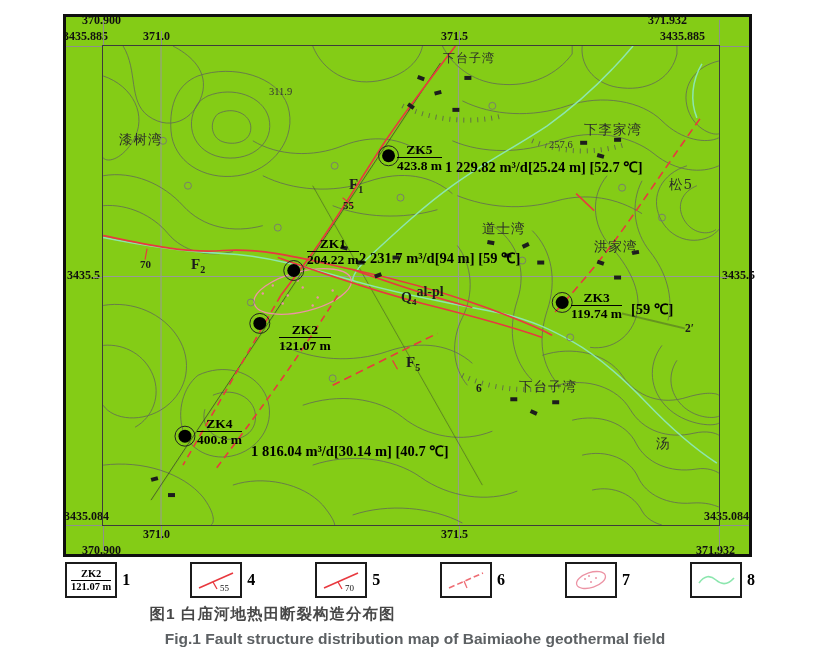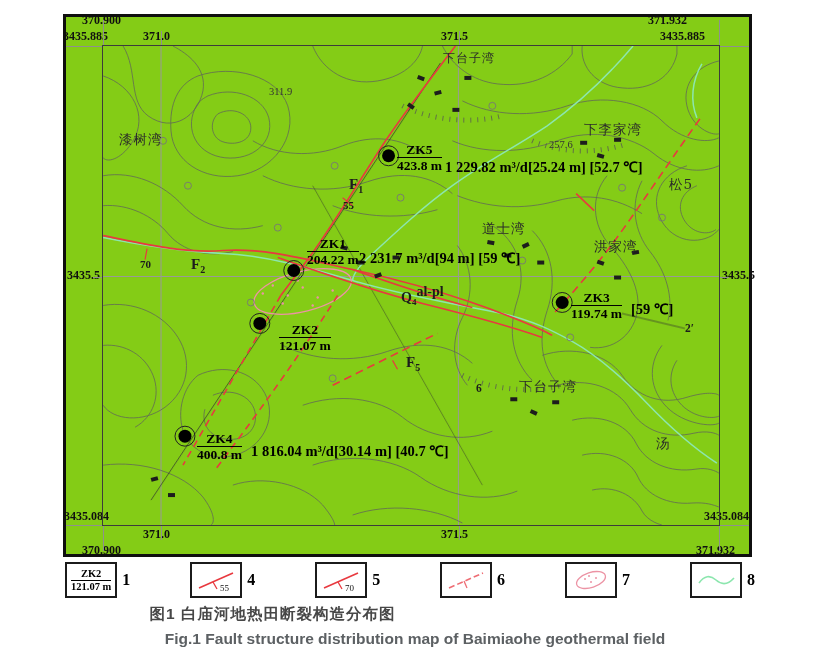--- a/index.html
+++ b/index.html
@@ -267,21 +267,21 @@
     <div class="well-info" style="left:256px;top:201px">2 231.7 m³/d[94 m] [59 ℃]</div>
     <div class="well-frac" style="left:468px;top:244px">
         <div class="top">ZK3</div>
         <div>119.74 m</div>
       </div>
     <div class="well-info" style="left:528px;top:252px">[59 ℃]</div>
     <div class="well-frac" style="left:176px;top:276px">
         <div class="top">ZK2</div>
         <div>121.07 m</div>
       </div>
-    <div class="well-frac" style="left:94px;top:385px">
+    <div class="well-frac" style="left:94px;top:370px">
         <div class="top">ZK4</div>
         <div>400.8 m</div>
       </div>
     <div class="well-info" style="left:148px;top:394px">1 816.04 m³/d[30.14 m] [40.7 ℃]</div>
   </div>
 </div>
 
 <div class="legend">
   <div class="leg-item">
     <div class="leg-box">

